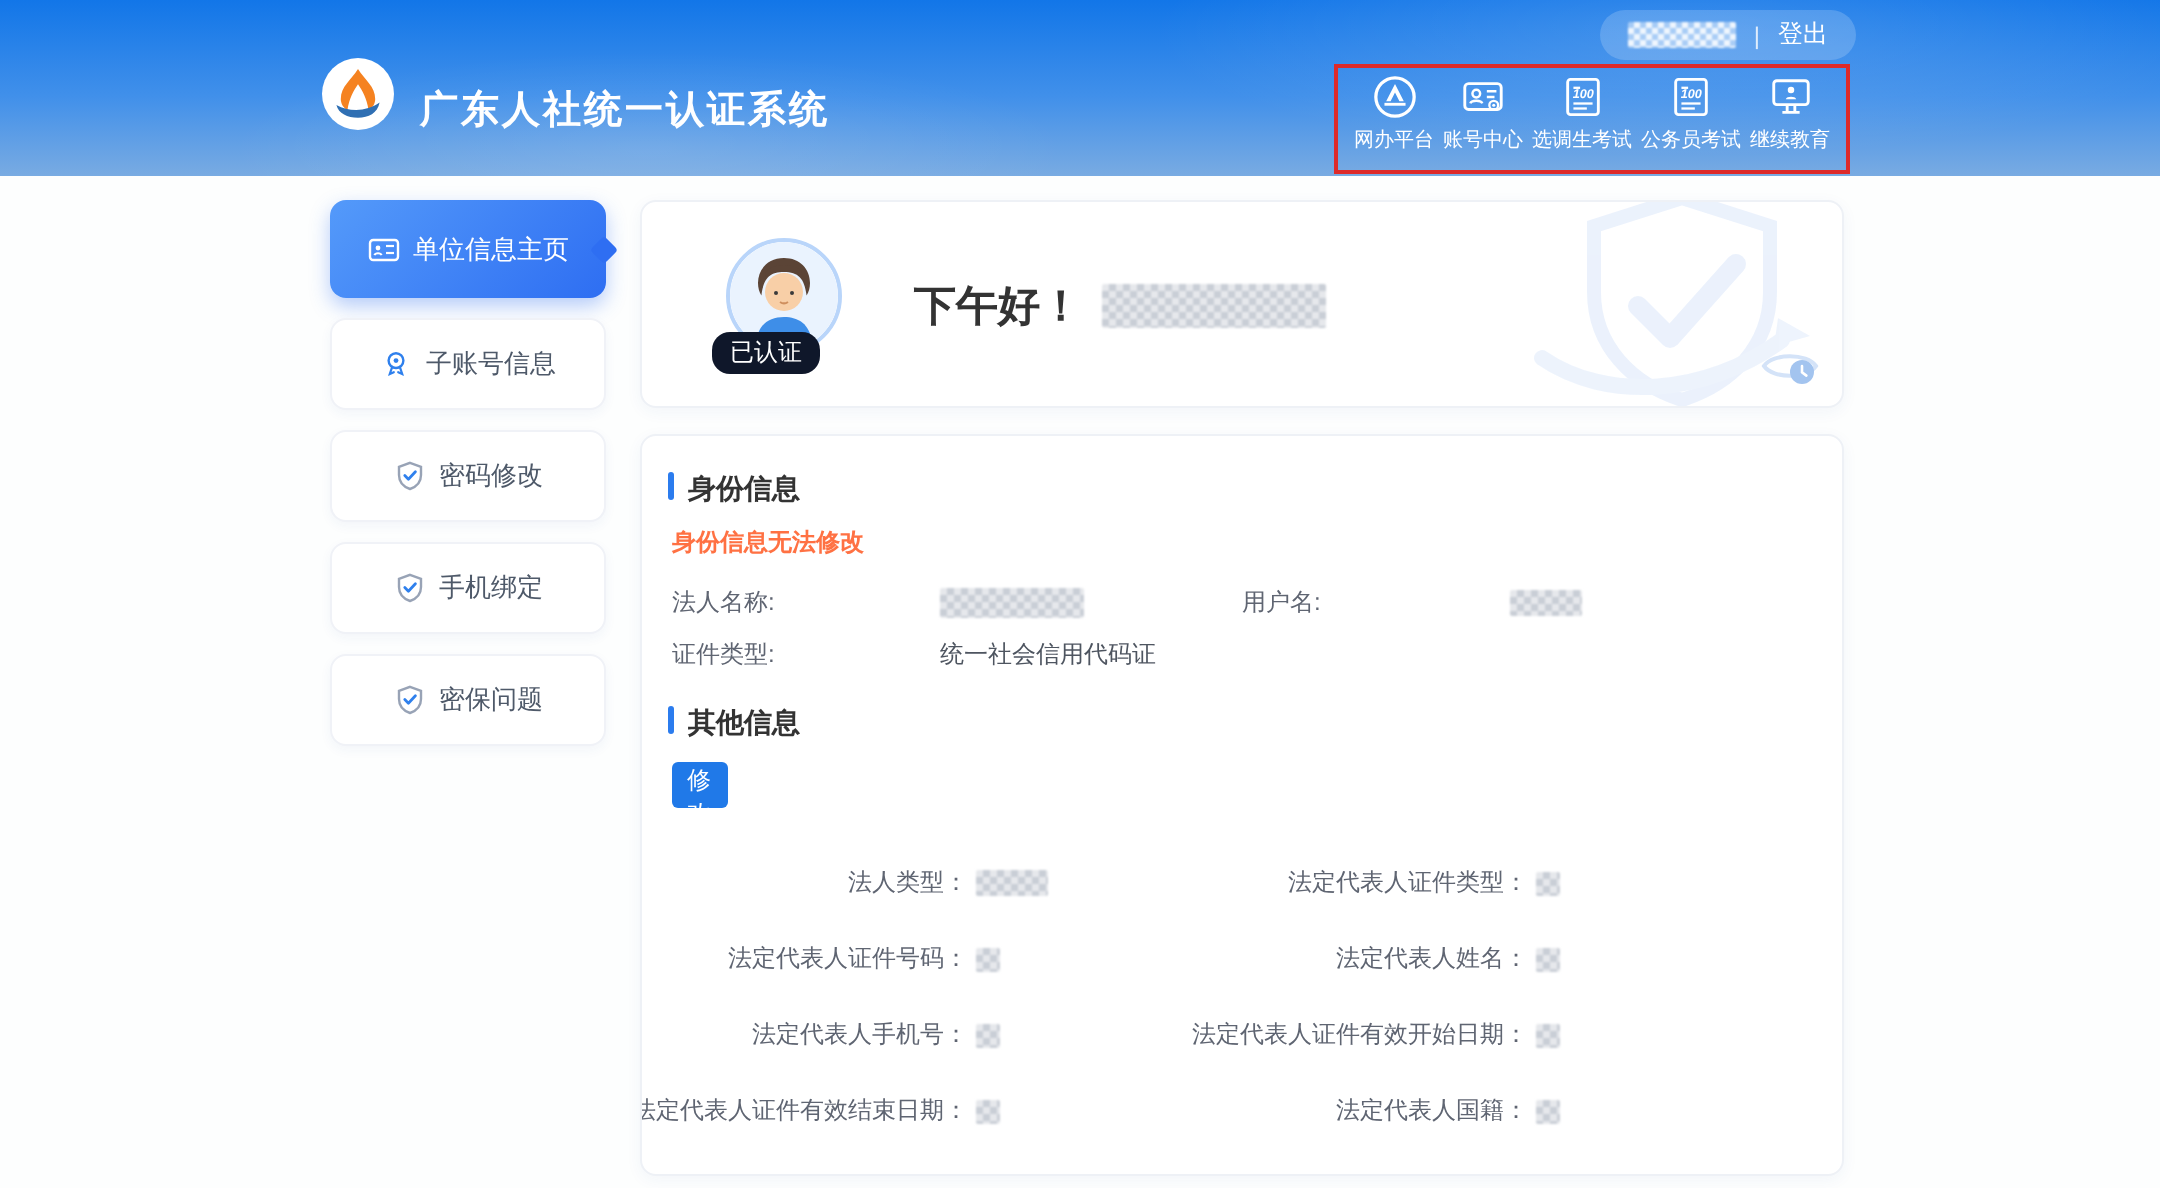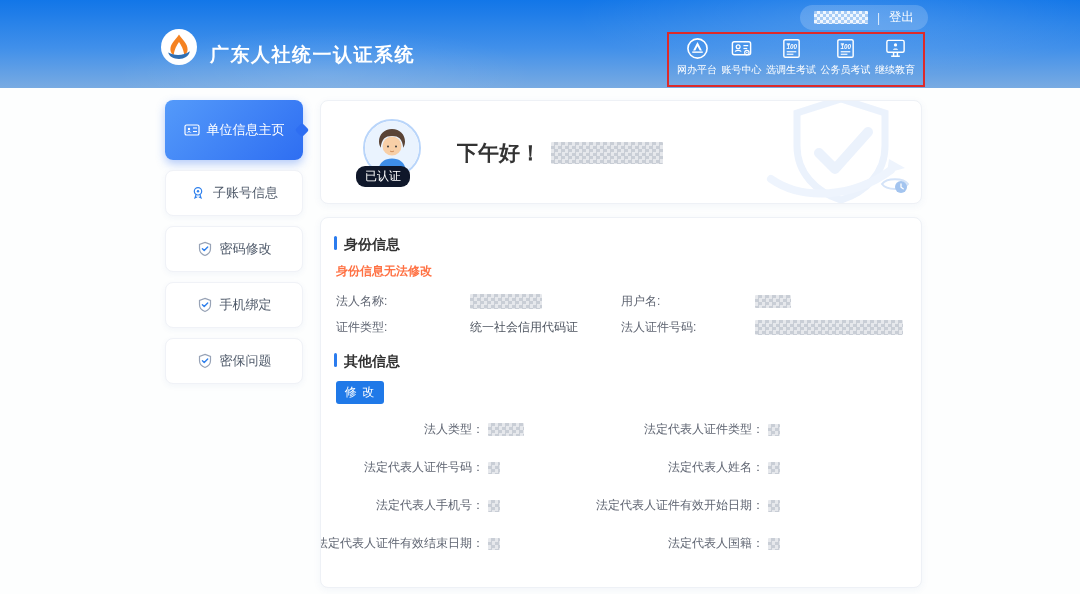--- a/index.html
+++ b/index.html
@@ -29,21 +29,21 @@
     display:flex;justify-content:space-between;padding:0 6px;box-sizing:border-box;text-align:center;}
   .qlink{display:flex;flex-direction:column;align-items:center;gap:3px;cursor:pointer;}
   .q-icon{height:24px;display:flex;align-items:center;}
   .q-label{color:#fff;font-size:10px;white-space:nowrap;}
 
   
   .sidebar{position:absolute;left:165px;top:100px;width:138px;}
   .side-item{position:relative;height:46px;margin-bottom:10px;background:#fff;
     border:1px solid #f0f2f7;border-radius:8px;box-shadow:0 2px 6px rgba(40,80,160,.05);
     display:flex;align-items:center;justify-content:center;gap:7px;cursor:pointer;box-sizing:border-box;}
-  .side-item.active{height:60px;border:none;
+  .side-item.active{height:49px;border:none;
     background:linear-gradient(135deg,#549afa 0%,#2e6ef2 100%);
     box-shadow:0 4px 10px rgba(46,110,242,.35);}
   .side-icon{color:#2f80ed;display:flex;align-items:center;}
   .side-item.active .side-icon{color:#fff;}
   .side-label{font-size:13px;color:#4e5969;}
   .side-item.active .side-label{color:#fff;font-weight:500;}
   .side-arrow{display:none;}
   .side-arrow.show{display:block;position:absolute;right:-4px;top:50%;width:10px;height:10px;
     background:#2e6ef2;transform:translateY(-50%) rotate(45deg);border-radius:2px;}
 
@@ -68,21 +68,21 @@
   .sec-bar{width:3px;height:14px;background:#2b7cee;border-radius:2px;}
   .sec-title{font-size:14px;font-weight:700;color:#333;}
   .notice{margin:9px 0 0 2px;font-size:12px;color:#ff7143;font-weight:bold;}
 
   .id-grid{display:grid;grid-template-columns:285px 1fr;row-gap:9px;margin:13px 0 0 2px;}
   .id-cell{display:flex;align-items:center;font-size:12px;}
   .id-lbl{flex:0 0 134px;color:#5f6572;}
   .id-val{color:#4e5560;}
 
   .other-head{margin-top:17px;}
-  .edit-btn{margin:10px 0 0 2px;width:48px;height:23px;background:#2079e8;color:#fff;
+  .edit-btn{margin:10px 0 0 2px;width:28px;height:23px;background:#2079e8;color:#fff;
     font-size:12px;border:none;border-radius:3px;cursor:pointer;
     font-family:inherit;letter-spacing:1px;}
   .form-grid{display:grid;grid-template-columns:280px 1fr;row-gap:21px;margin-top:17px;}
   .form-cell{display:grid;grid-template-columns:150px auto;align-items:center;font-size:12px;}
   .f-lbl{justify-self:end;white-space:nowrap;color:#5f6572;}
   .f-val{margin-left:4px;min-height:12px;}
 
   
   .mask{display:inline-block;border-radius:1px;vertical-align:-2px;
     background:repeating-conic-gradient(#c9ced6 0% 25%,#e6e8ec 0% 50%);background-size:7px 7px;
@@ -303,24 +303,20 @@
           <div class="id-cell">
             <span class="id-lbl">用户名:</span>
             <span class="id-val mask mask-sm"></span>
           </div>
 
           <div class="id-cell">
             <span class="id-lbl">证件类型:</span>
             <span class="id-val">统一社会信用代码证</span>
           </div>
 
-          <div class="id-cell">
-            <span class="id-lbl">法人证件号码:</span>
-            <span class="id-val mask mask-xl"></span>
-          </div>
         </div>
 
       <div class="sec-head other-head">
         <span class="sec-bar"></span>
         <span class="sec-title">其他信息</span>
       </div>
       <button class="edit-btn">修 改</button>
 
       <div class="form-grid">
 

